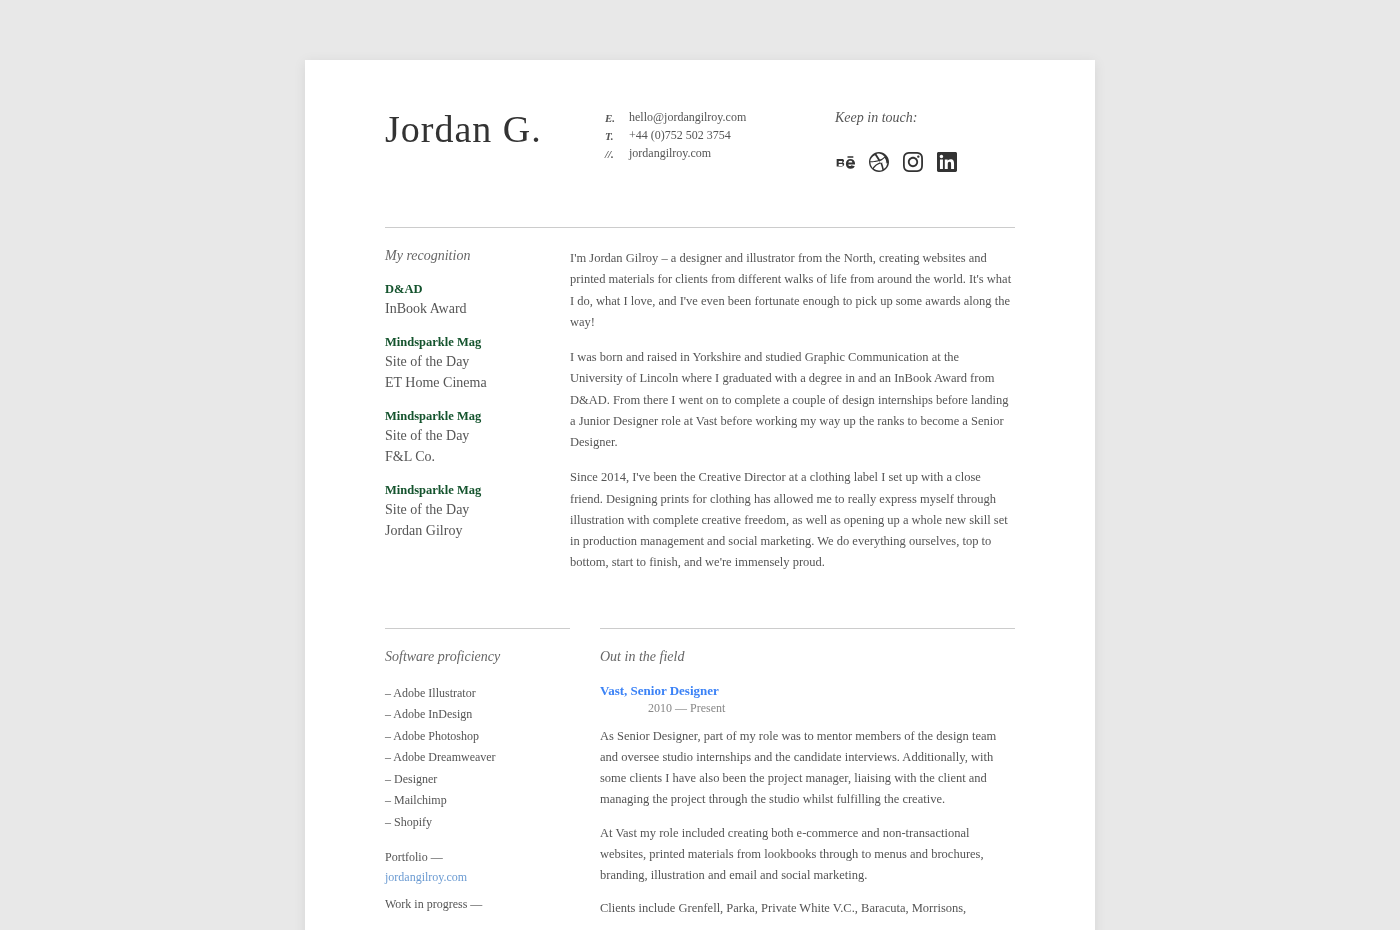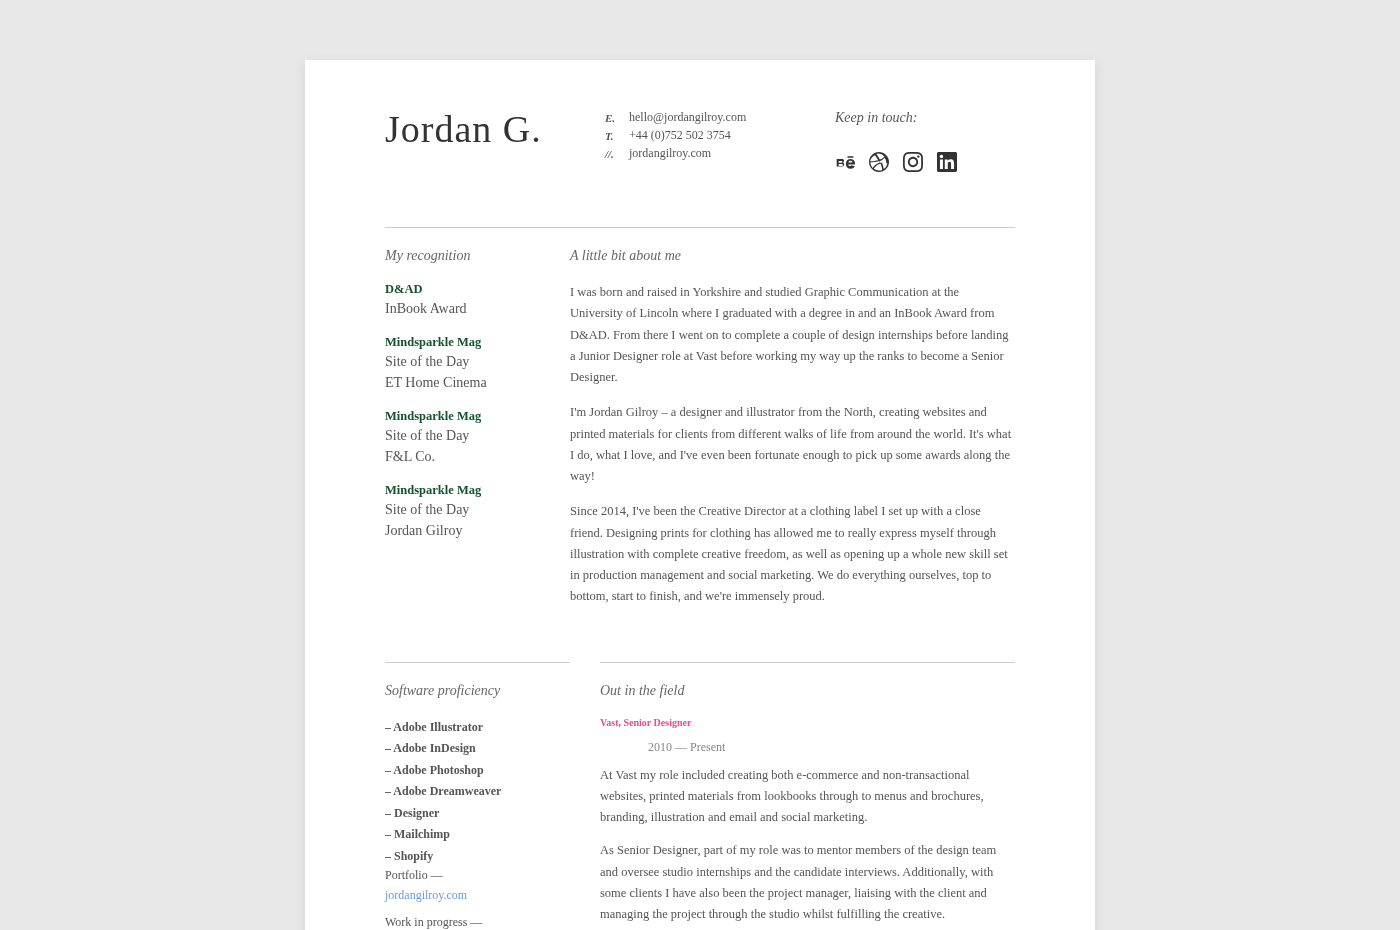--- a/index.html
+++ b/index.html
@@ -147,21 +147,21 @@
     .about-text {
       font-size: 12.5px;
       color: #555;
       line-height: 1.7;
       margin-bottom: 14px;
     }
 
     
     .software-list {
       list-style: none;
-      font-weight: bold;
+      margin-bottom: 16px;
     }
 
     .software-list li {
       font-size: 12px;
       color: #555;
       line-height: 1.8;
     }
 
     .portfolio-text {
       font-size: 12px;
@@ -178,23 +178,23 @@
     .work-in-progress {
       font-size: 12px;
       color: #555;
       margin-top: 12px;
       margin-bottom: 4px;
     }
 
     
     .job-title {
       font-weight: bold;
-      font-size: 10px;
-      color: #ec4899;
-      margin-bottom: 12px;
+      font-size: 13px;
+      color: #3b82f6;
+      margin-bottom: 2px;
     }
 
     .job-period {
       font-size: 12px;
       color: #888;
       margin-bottom: 10px;
       margin-left: 48px;
     }
 
     .job-desc {
@@ -288,23 +288,22 @@
       </div>
 
       <div class="award-group">
         <div class="award-org">Mindsparkle Mag</div>
         <div class="award-type">Site of the Day<br>Jordan Gilroy</div>
       </div>
     </div>
 
     <div class="right-col">
       <hr class="section-divider">
-      <div class="section-title">A little bit about me</div>
+      <p class="about-text">I'm Jordan Gilroy – a designer and illustrator from the North, creating websites and printed materials for clients from different walks of life from around the world. It's what I do, what I love, and I've even been fortunate enough to pick up some awards along the way!</p>
       <p class="about-text">I was born and raised in Yorkshire and studied Graphic Communication at the University of Lincoln where I graduated with a degree in and an InBook Award from D&amp;AD. From there I went on to complete a couple of design internships before landing a Junior Designer role at Vast before working my way up the ranks to become a Senior Designer.</p>
-      <p class="about-text">I'm Jordan Gilroy – a designer and illustrator from the North, creating websites and printed materials for clients from different walks of life from around the world. It's what I do, what I love, and I've even been fortunate enough to pick up some awards along the way!</p>
       <p class="about-text">Since 2014, I've been the Creative Director at a clothing label I set up with a close friend. Designing prints for clothing has allowed me to really express myself through illustration with complete creative freedom, as well as opening up a whole new skill set in production management and social marketing. We do everything ourselves, top to bottom, start to finish, and we're immensely proud.</p>
     </div>
   </div>
 
   <div style="display:flex; gap:30px;">
 
     <div class="left-col">
       <hr class="section-divider">
       <div class="section-title">Software proficiency</div>
 
@@ -325,19 +324,19 @@
       
     </div>
 
     <div class="right-col">
       <hr class="section-divider">
       <div class="section-title">Out in the field</div>
 
       <div class="job-title">Vast, Senior Designer</div>
       <div class="job-period">2010 — Present</div>
 
+      <p class="job-desc">As Senior Designer, part of my role was to mentor members of the design team and oversee studio internships and the candidate interviews. Additionally, with some clients I have also been the project manager, liaising with the client and managing the project through the studio whilst fulfilling the creative.</p>
       <p class="job-desc">At Vast my role included creating both e-commerce and non-transactional websites, printed materials from lookbooks through to menus and brochures, branding, illustration and email and social marketing.</p>
-      <p class="job-desc">As Senior Designer, part of my role was to mentor members of the design team and oversee studio internships and the candidate interviews. Additionally, with some clients I have also been the project manager, liaising with the client and managing the project through the studio whilst fulfilling the creative.</p>
       <p class="clients-text">Clients include Grenfell, Parka, Private White V.C., Baracuta, Morrisons,</p>
     </div>
   </div>
 
 </div>
 
 </body></html>

